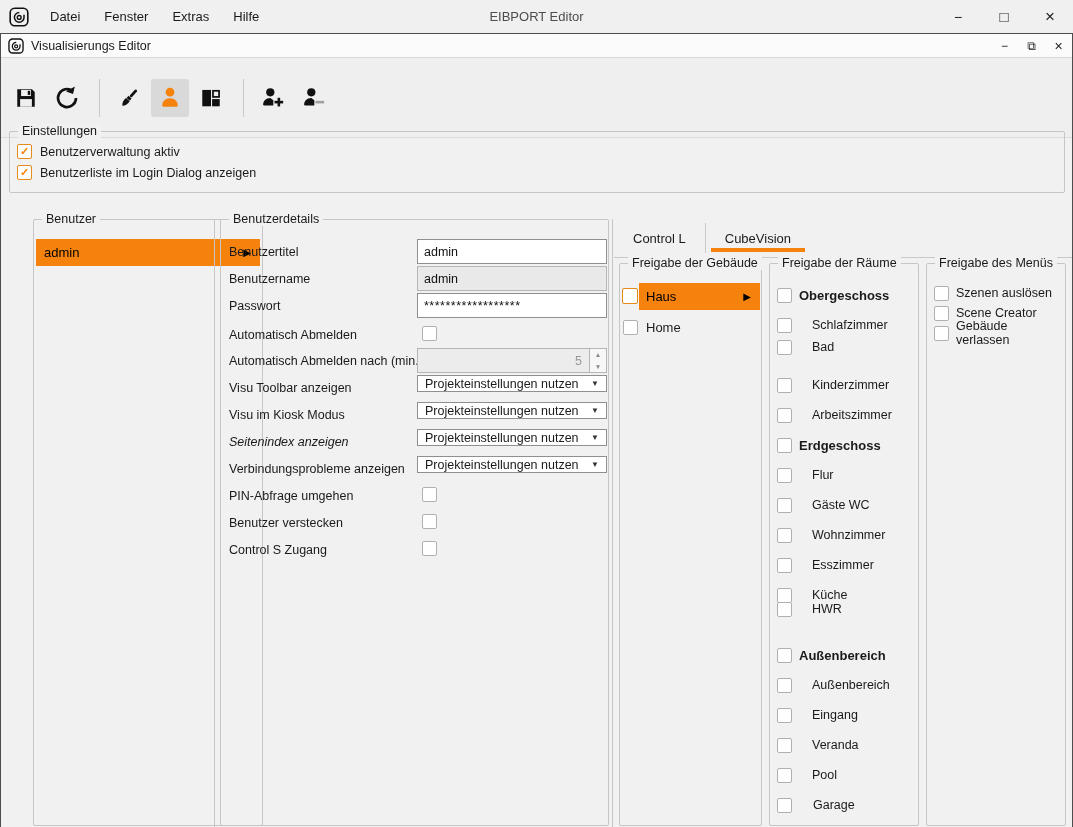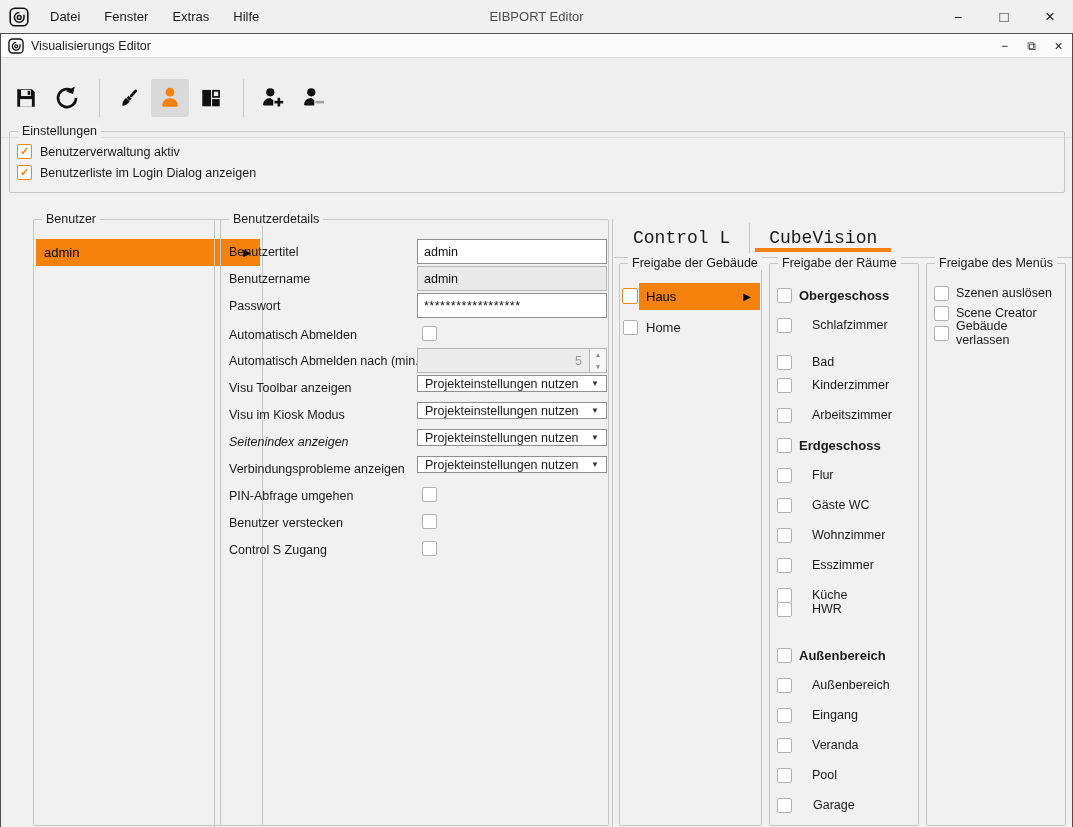--- a/index.html
+++ b/index.html
@@ -62,21 +62,21 @@
   .spin { display:flex; }
   .spin .val { flex:1; background:#ececec; border:1px solid #b5b5b5; color:#999;
     display:flex; align-items:center; justify-content:flex-end; padding-right:7px; font-size:12.5px; }
   .spin .btns { width:17px; border:1px solid #b5b5b5; border-left:none; background:#f7f7f7;
     display:flex; flex-direction:column; }
   .spin .btns span { flex:1; display:flex; align-items:center; justify-content:center;
     font-size:6.5px; color:#8a8a8a; }
   .vsep { position:absolute; width:1px; background:#c6c6c6; top:218px; bottom:0; }
   
   .tabbar { position:absolute; left:613px; top:222px; right:0; height:30px; display:flex; }
-  .tab { padding:0 19px; display:flex; align-items:center; font-size:18px; position:relative;font-family:Liberation Mono, monospace; }
+  .tab { padding:0 19px; display:flex; align-items:center; font-size:13px; position:relative; }
   .tab + .tab { border-left:1px solid #c9c9c9; }
   .tab.active::after { content:""; position:absolute; left:5px; right:5px; bottom:1px; height:4px;
     background:#f5820d; }
   .tab-underline { position:absolute; left:613px; right:0; top:256px; height:1px; background:#c9c9c9; }
   
   .rrow { position:absolute; left:7px; right:3px; height:16px; display:flex; align-items:center;
     gap:7px; font-size:12.5px; }
   .rrow.bold { font-weight:bold; font-size:13px; }
   .rrow.child .lbl { margin-left:13px; }
   svg { display:block; }
@@ -319,21 +319,21 @@
     <span class="legend">Freigabe der Räume</span>
 
     <div class="rrow bold" style="top:23px;">
         <span class="cb"></span>
         <span class="lbl">Obergeschoss</span>
       </div>
     <div class="rrow child" style="top:53px;">
         <span class="cb"></span>
         <span class="lbl">Schlafzimmer</span>
       </div>
-    <div class="rrow child" style="top:90px;text-align:center;">
+    <div class="rrow child" style="top:75px;text-align:center;">
         <span class="cb"></span>
         <span class="lbl">Bad</span>
       </div>
     <div class="rrow child" style="top:113px;">
         <span class="cb"></span>
         <span class="lbl">Kinderzimmer</span>
       </div>
     <div class="rrow child" style="top:143px;">
         <span class="cb"></span>
         <span class="lbl">Arbeitszimmer</span>

